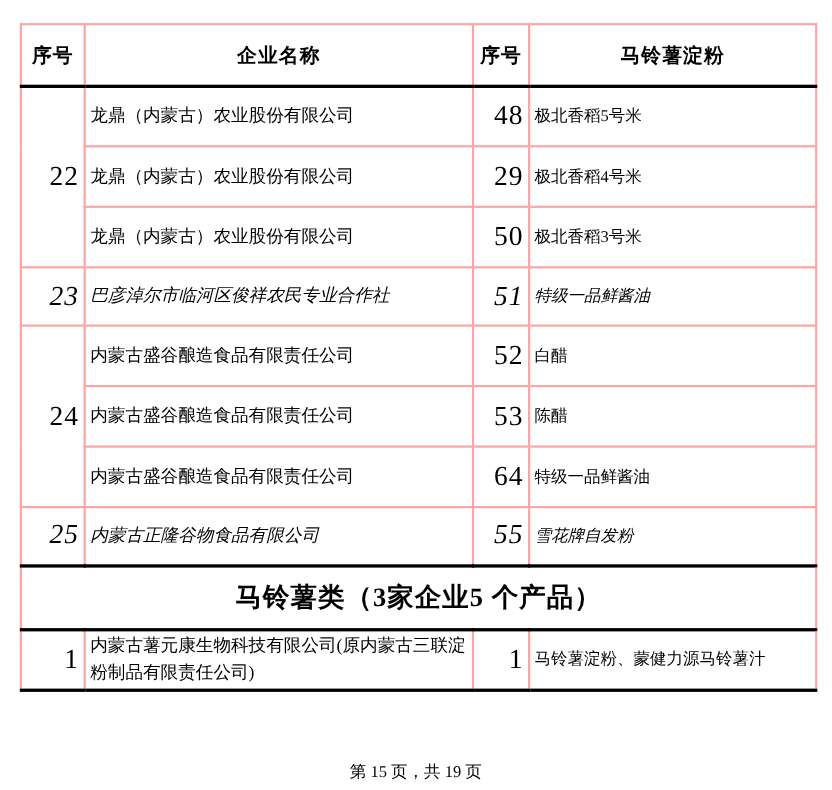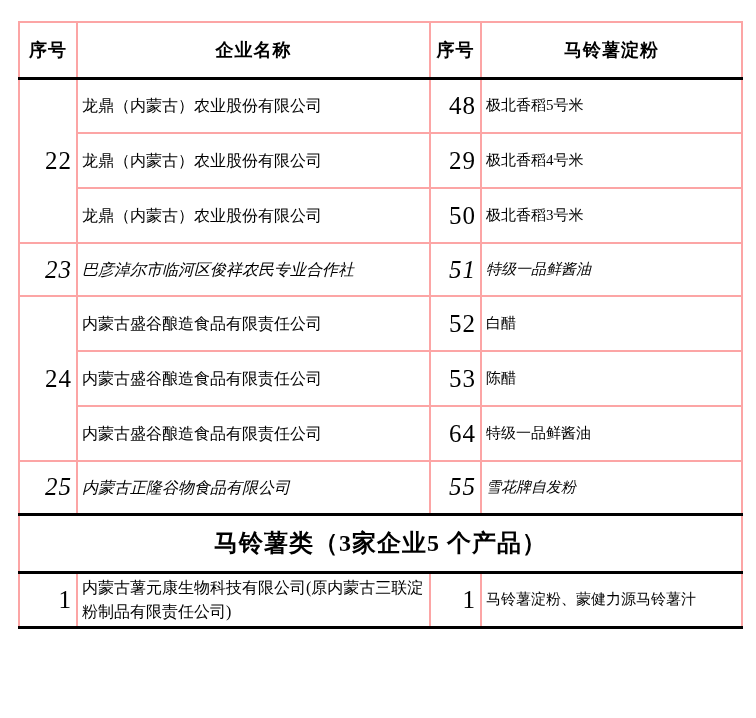--- a/index.html
+++ b/index.html
@@ -155,14 +155,15 @@
       </tr>
       <tr class="last-row">
         <td class="cell-sn">1</td>
         <td class="cell-company">内蒙古薯元康生物科技有限公司(原内蒙古三联淀粉制品有限责任公司)</td>
         <td class="cell-sn">1</td>
         <td class="cell-product">马铃薯淀粉、蒙健力源马铃薯汁</td>
       </tr>
     </tbody>
   </table>
 
+  <div class="page-footer">第 15 页，共 19 页</div>
 
 </div>
 
 </body></html>

